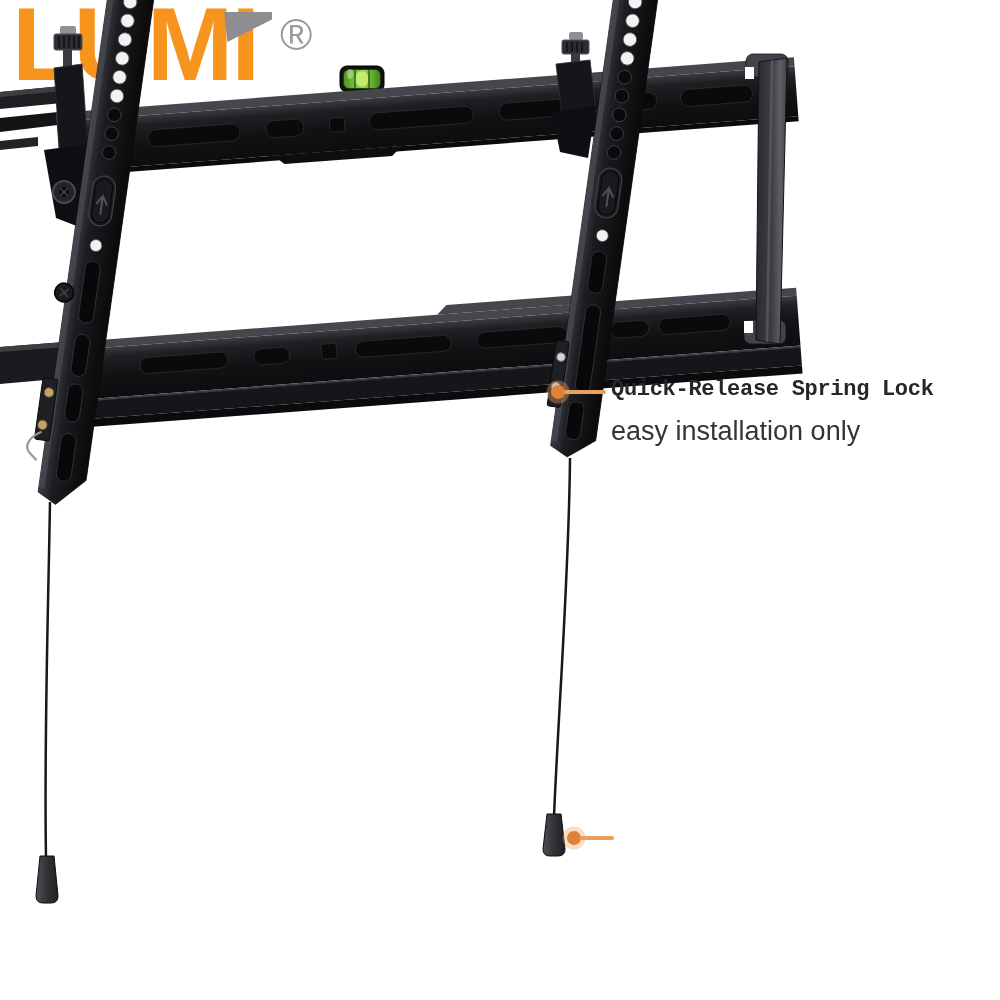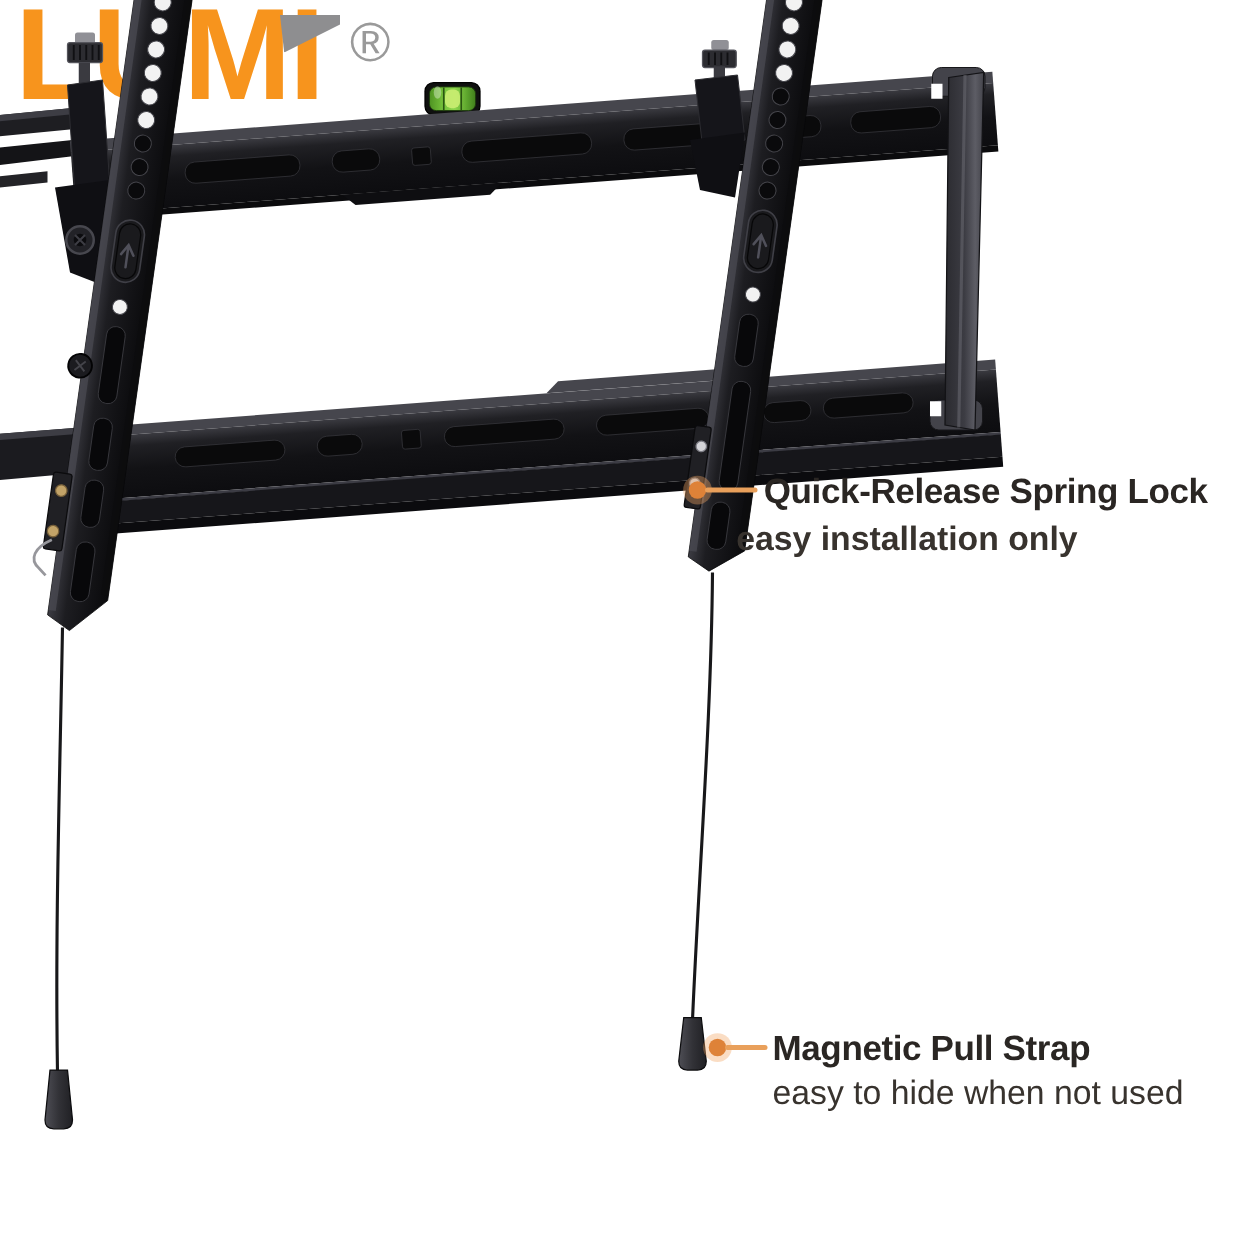--- a/index.html
+++ b/index.html
@@ -11,26 +11,26 @@
              letter-spacing:-2px;display:inline-block;}
   .logo-flag{position:absolute;left:212px;top:20px;width:48px;height:30px;background:#8E8E90;
              clip-path:polygon(0 0,100% 0,100% 25%,7% 100%);}
   .logo-reg{position:absolute;left:268px;top:18px;font-size:44px;font-weight:400;color:#9A9A9A;}
   
   #art{position:absolute;left:0;top:0;z-index:2;}
   
   .callout-dot{position:absolute;z-index:3;width:14px;height:14px;border-radius:50%;
                background:#DE8238;box-shadow:0 0 0 4.5px rgba(241,166,101,0.38);}
   .leader-line{position:absolute;z-index:3;height:4px;background:#E9A05B;border-radius:2px;}
-  .callout-title{position:absolute;z-index:3;font-size:28px;font-weight:700;color:#2A2623;
-                 letter-spacing:-0.3px;white-space:nowrap;}
+  .callout-title{position:absolute;z-index:3;font-size:22px;font-weight:700;color:#2A2623;
+                 letter-spacing:-0.3px;white-space:nowrap;font-family:Liberation Mono, monospace;}
   .callout-body{position:absolute;z-index:3;font-size:27px;font-weight:400;color:#38332E;
                 line-height:35px;white-space:nowrap;}
   #c1-dot{left:551px;top:385px;} #c1-line{left:564px;top:390px;width:42px;}
-  #c1-title{left:611px;top:377px;} #c1-body{left:589px;top:414px;font-weight:bold;}
+  #c1-title{left:611px;top:377px;} #c1-body{left:611px;top:414px;}
   #c2-dot{left:567px;top:831px;} #c2-line{left:580px;top:836px;width:34px;}
   #c2-title{left:618px;top:823px;} #c2-body{left:618px;top:857px;}
 </style>
 </head>
 <body>
 
 <div id="stage">
 
   <div class="logo">
     <span class="logo-text">LUMI</span>
@@ -245,18 +245,14 @@
 
   <span id="c1-dot" class="callout-dot"></span>
   <span id="c1-line" class="leader-line"></span>
   <div id="c1-title" class="callout-title">Quick-Release Spring Lock</div>
   <div id="c1-body" class="callout-body">
     <div>easy installation only</div>
   </div>
 
   <span id="c2-dot" class="callout-dot"></span>
   <span id="c2-line" class="leader-line"></span>
-  <div id="c2-title" class="callout-title">Magnetic Pull Strap</div>
-  <div id="c2-body" class="callout-body">
-    <div>easy to hide when not used</div>
-  </div>
 
 </div>
 
 </body></html>

